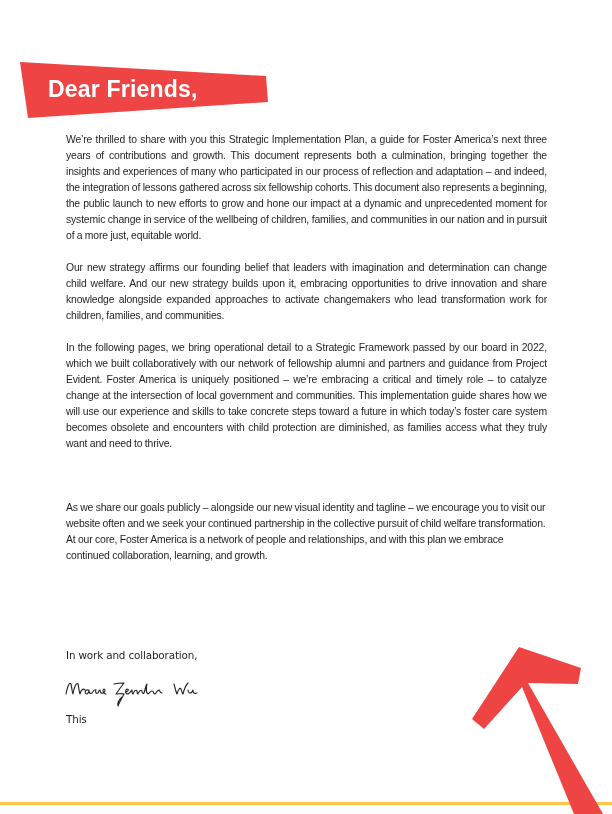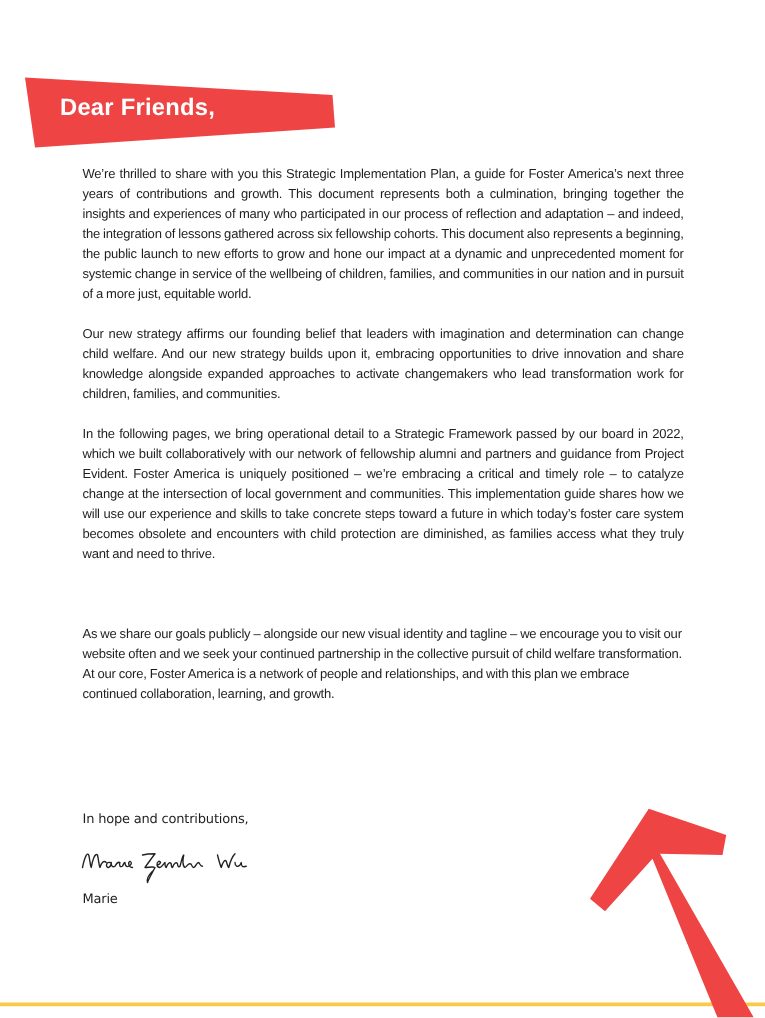--- a/index.html
+++ b/index.html
@@ -22,21 +22,21 @@
       width: 612px;
       height: 814px;
       pointer-events: none;
     }
     .greeting {
       position: absolute;
       left: 48px;
       top: 76px;
       font-family: "Liberation Sans", sans-serif;
       font-weight: bold;
-      font-size: 19px;
+      font-size: 23px;
       color: #ffffff;
       letter-spacing: 0.2px;
       white-space: nowrap;
     }
     .letter-body {
       position: absolute;
       left: 66px;
       top: 132px;
       width: 481px;
     }
@@ -104,39 +104,39 @@
 
 <div class="greeting">Dear Friends,</div>
 
 <div class="letter-body">
   <p class="para">We’re thrilled to share with you this Strategic Implementation Plan, a guide for Foster America’s next three years of contributions and growth. This document represents both a culmination, bringing together the insights and experiences of many who participated in our process of reflection and adaptation – and indeed, the integration of lessons gathered across six fellowship cohorts. This document also represents a beginning, the public launch to new efforts to grow and hone our impact at a dynamic and unprecedented moment for systemic change in service of the wellbeing of children, families, and communities in our nation and in pursuit of a more just, equitable world.</p>
   <p class="para">Our new strategy affirms our founding belief that leaders with imagination and determination can change child welfare. And our new strategy builds upon it, embracing opportunities to drive innovation and share knowledge alongside expanded approaches to activate changemakers who lead transformation work for children, families, and communities.</p>
   <p class="para">In the following pages, we bring operational detail to a Strategic Framework passed by our board in 2022, which we built collaboratively with our network of fellowship alumni and partners and guidance from Project Evident. Foster America is uniquely positioned – we’re embracing a critical and timely role – to catalyze change at the intersection of local government and communities. This implementation guide shares how we will use our experience and skills to take concrete steps toward a future in which today’s foster care system becomes obsolete and encounters with child protection are diminished, as families access what they truly want and need to thrive.</p>
   <p class="para">As we share our goals publicly – alongside our new visual identity and tagline – we encourage you to visit our website often and we seek your continued partnership in the collective pursuit of child welfare transformation. At our core, Foster America is a network of people and relationships, and with this plan we embrace continued collaboration, learning, and growth.</p>
 </div>
 
-<div class="closing">In hope and contributions,</div>
+<div class="closing">In work and collaboration,</div>
 
 <svg class="signature" viewBox="0 0 150 36" xmlns="http://www.w3.org/2000/svg">
   <title>Marie Zemler Wu</title>
   <g fill="none" stroke="#222" stroke-width="1.1" stroke-linecap="round" stroke-linejoin="round">
 
     <path d="M2,22 C4,12 6,10 7,12 C8,16 8,20 9,22 C10,16 12,10 14,12 C15,16 15,20 16,22 C17,18 19,16 21,18"></path>
 
     <path d="M24,18 C21,17 20,22 23,22 C25,21 25,18 25,18 C25,21 26,22 28,21 C29,19 30,17 32,18 C31,20 32,22 34,21 C35,19 35,18 36,18 C36,20 37,22 39,21 C41,20 42,18 40,17 C38,18 39,22 42,22"></path>
 
     <path d="M50,12 C54,11 58,11 60,11 C57,15 54,19 52,22 C55,22 58,21 60,22 C58,26 55,31 54,34 C53,31 56,27 58,25"></path>
 
     <path d="M62,20 C65,19 65,17 63,17 C61,18 61,22 64,22 C66,21 67,19 68,18 C68,20 68,22 69,22 C70,19 72,17 73,19 C73,21 73,22 74,22 C75,19 77,17 78,19 C78,21 79,22 80,21 C81,18 82,12 83,12 C82,16 82,21 84,22 C86,21 86,19 88,19 C90,19 89,22 91,22 C93,21 93,18 95,18 C96,19 96,21 98,21"></path>
 
     <path d="M110,12 C111,16 112,20 113,22 C114,18 116,15 117,17 C118,20 118,21 119,22 C120,18 122,13 124,11"></path>
 
     <path d="M124,18 C124,21 126,22 128,20 C129,18 129,18 129,18 C129,21 130,22 133,21"></path>
   </g>
 </svg>
 
-<div class="signer">Marie</div>
+<div class="signer">This</div>
 
 <div class="footer-rule"></div>
 
 <svg class="arrow" viewBox="0 0 612 814" xmlns="http://www.w3.org/2000/svg">
   <polygon fill="#ef4444" points="519,647 581,668 578,684 528,683 603,814 574,814 522,687 484,729 472,719"></polygon>
 </svg>
 
 </body></html>

